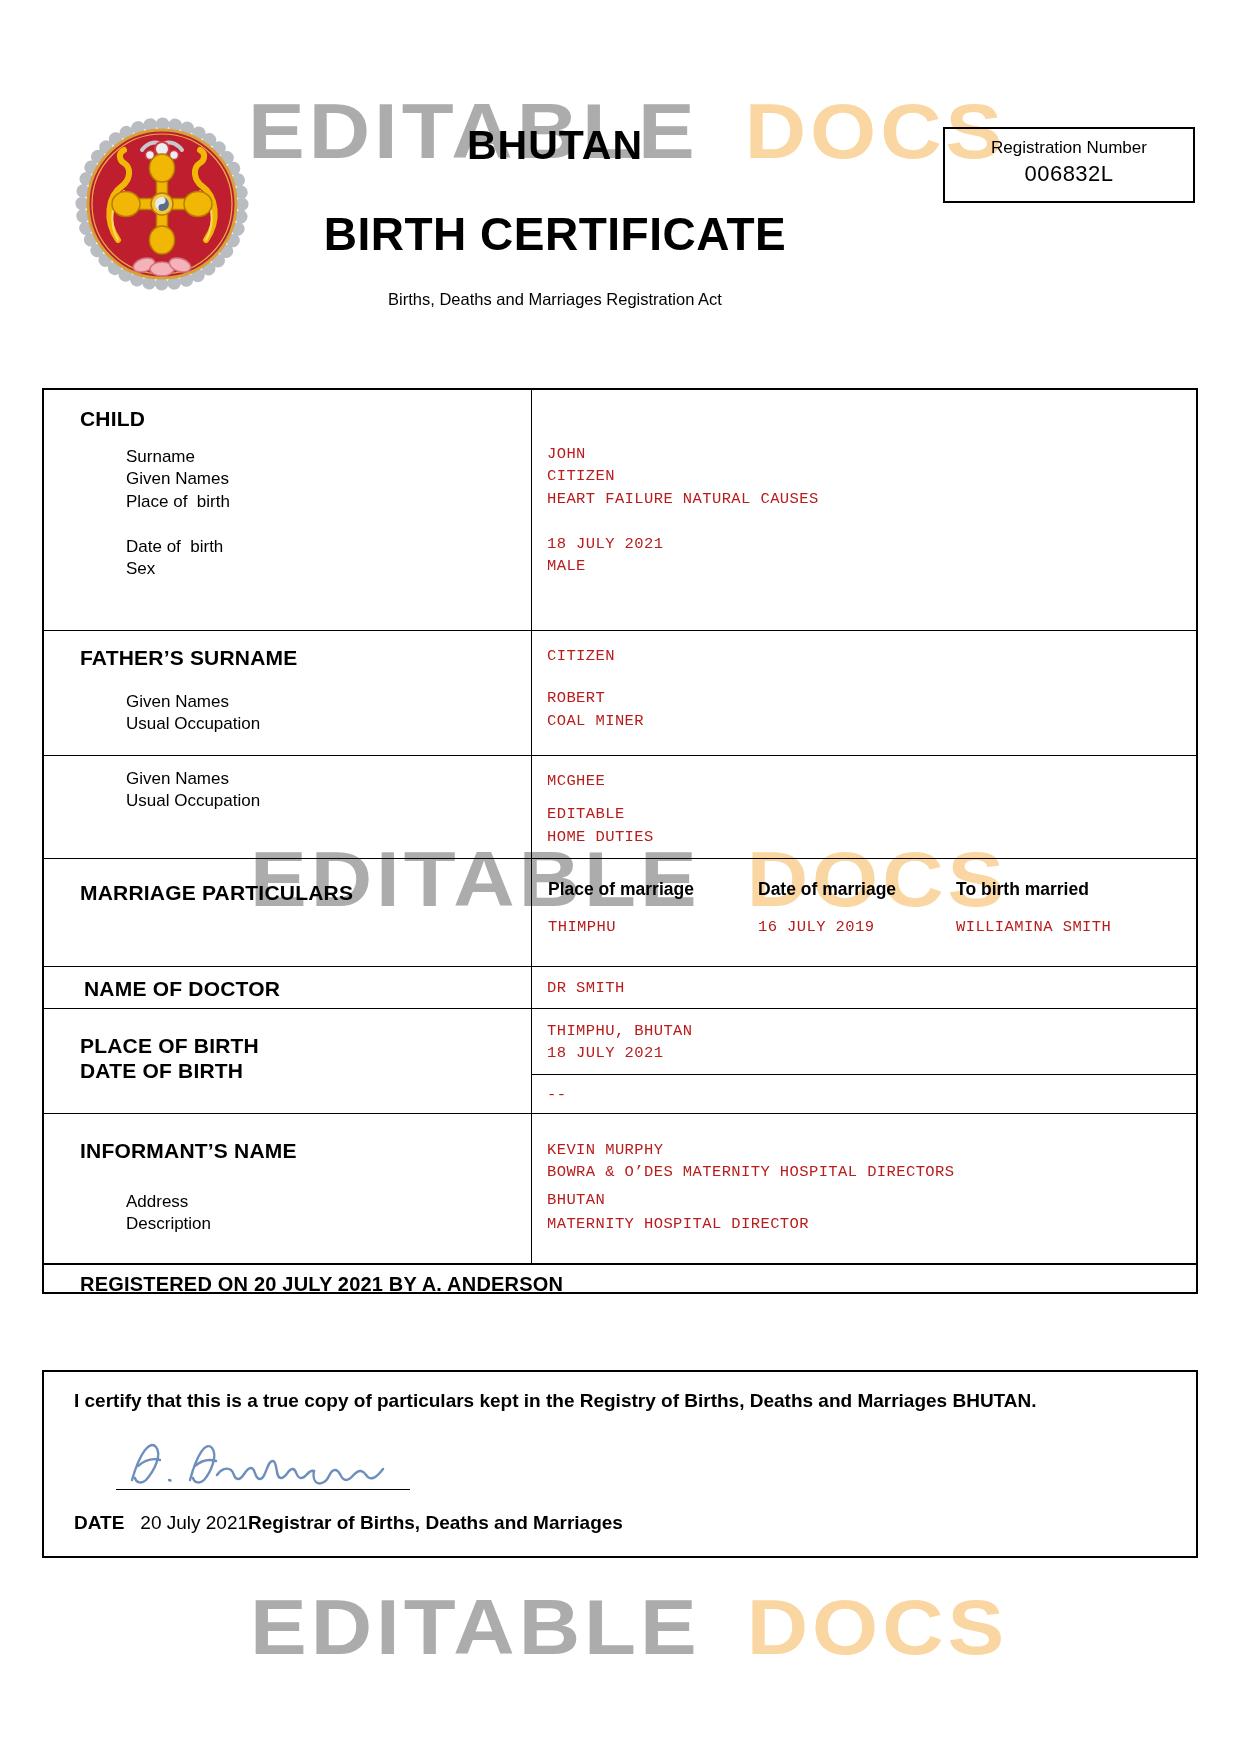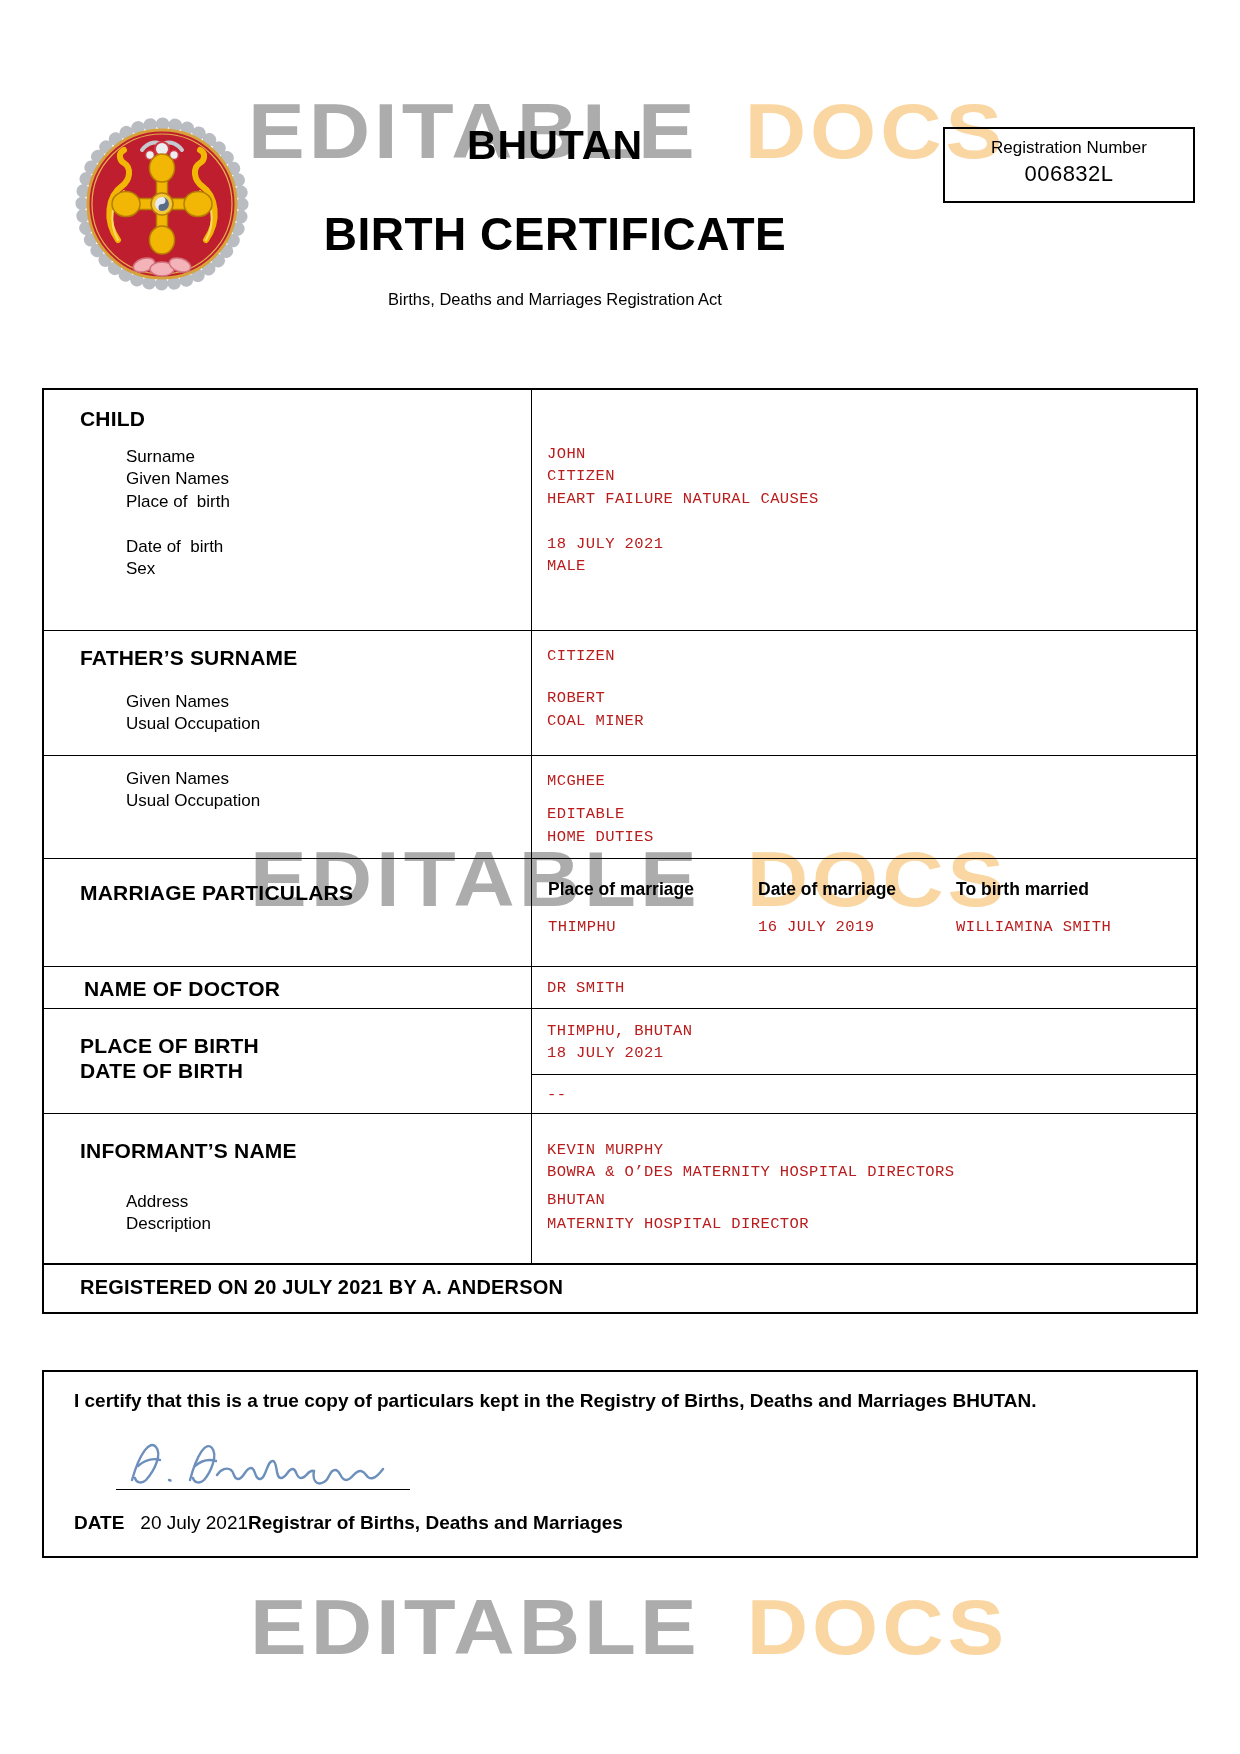--- a/index.html
+++ b/index.html
@@ -88,21 +88,21 @@
   .birth-top { height:66px; border-bottom:1.8px solid #000; padding:11px 0 0 15px; }
   .birth-bottom { padding:9px 0 0 15px; }
   
   .row-informant { height:150px; }
   .row-informant .sec-heading { margin:25px 0 0 36px; }
   .row-informant .labels { margin:28px 0 0 82px; }
   .row-informant .cell-r { padding:25px 0 0 15px; }
   .gap5 { margin-top:5px; }
   .gap2 { margin-top:2px; }
   
-  .row-registered { height:49px; border-top:2.2px solid #000; }
+  .row-registered { height:29px; border-top:2.2px solid #000;align-items:center; }
   .row-registered .sec-heading { margin:11px 0 0 36px; font-size:20px; }
   
   .cert-box {
     position:absolute; left:42px; top:1370px; width:1156px; height:188px;
     border:2.5px solid #000; z-index:1; background:transparent;
   }
   .cert-statement {
     position:absolute; left:30px; top:15px; width:990px;
     font-size:19px; font-weight:bold; line-height:27px;
   }

